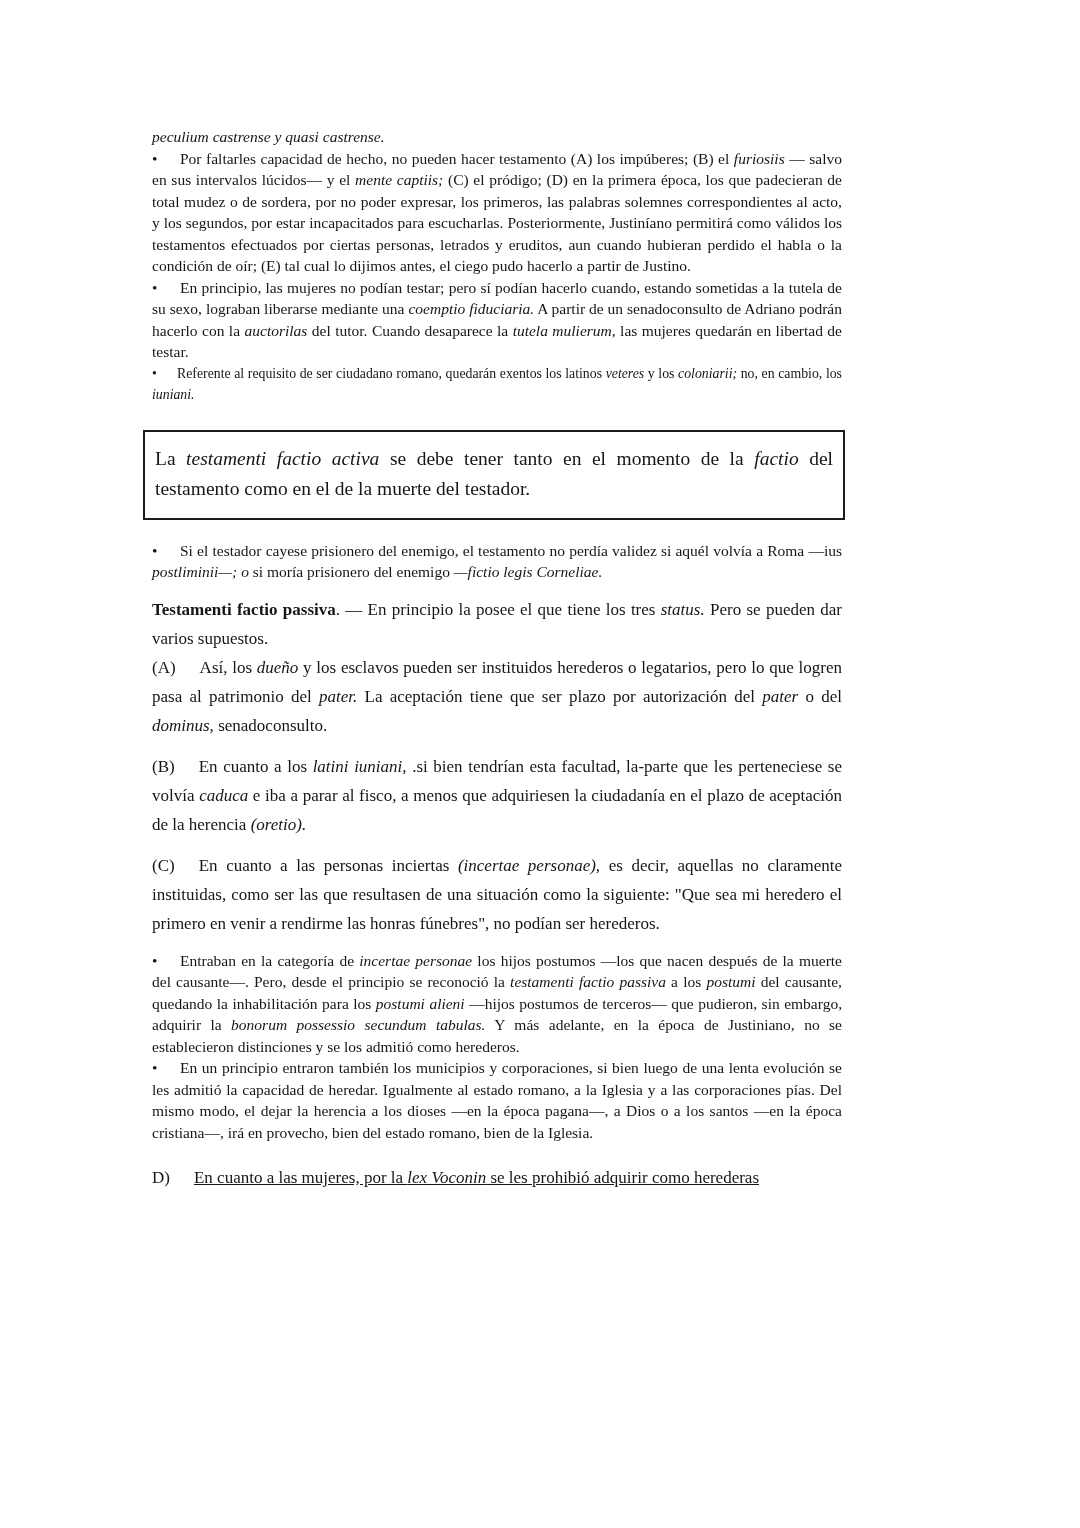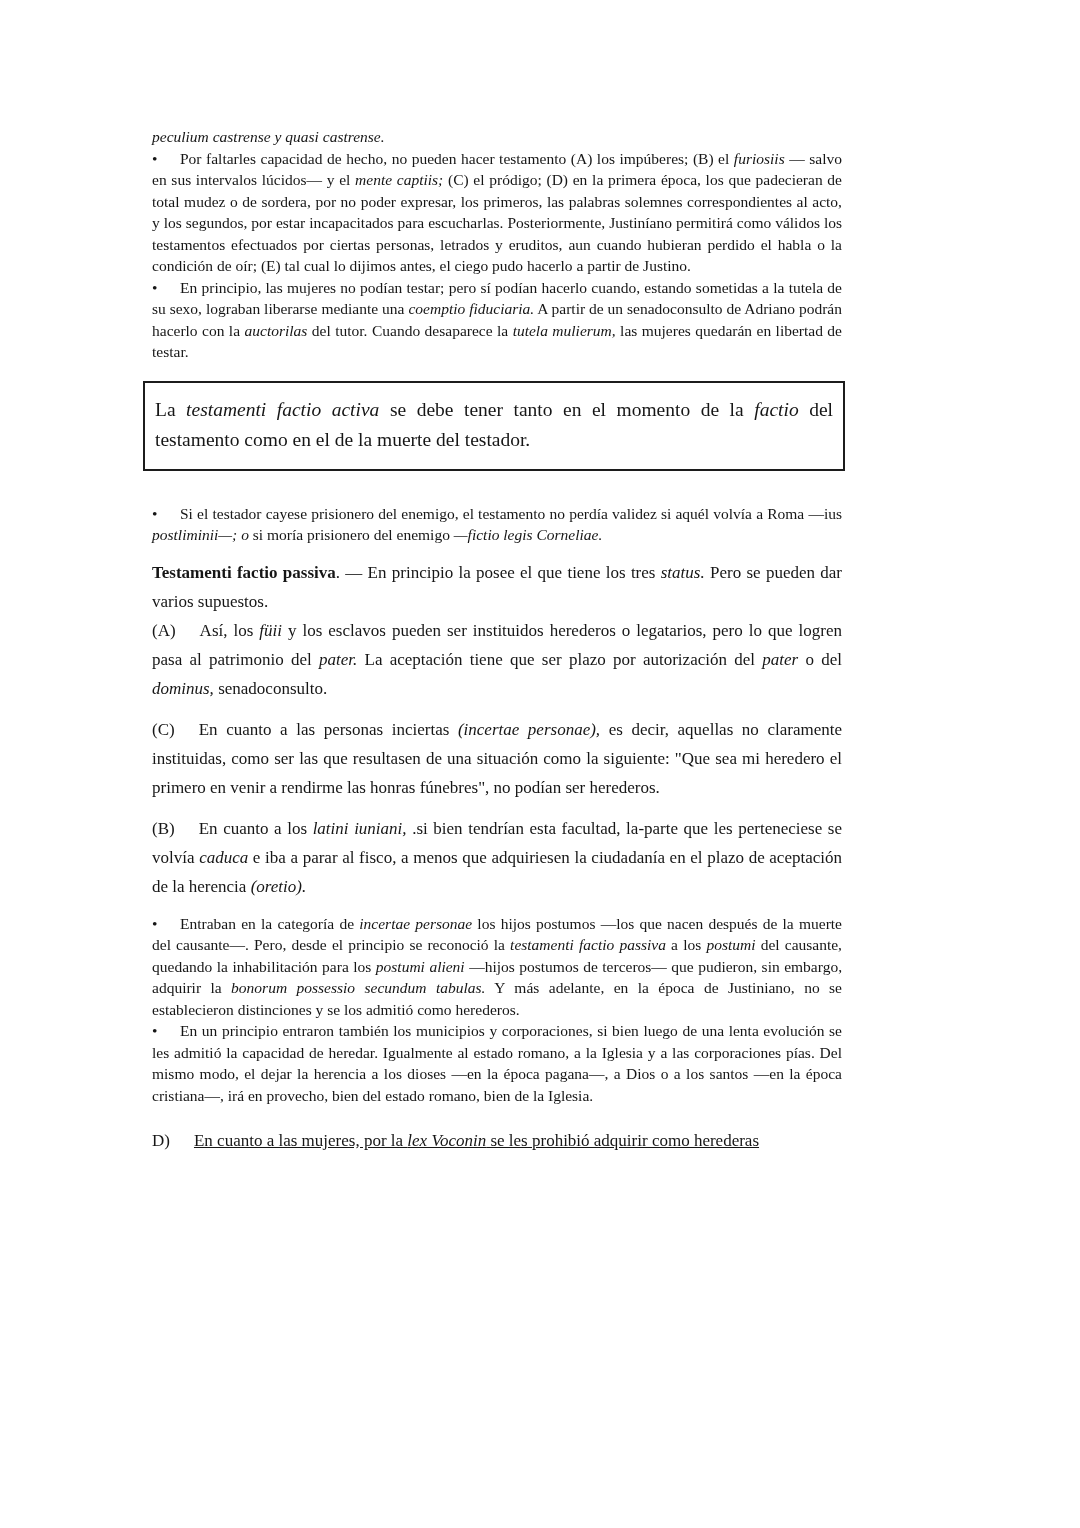--- a/index.html
+++ b/index.html
@@ -35,25 +35,25 @@
   }
   .p-body {
     font-size: 17px;
     line-height: 29px;
   }
   .p-boxed {
     font-size: 19.5px;
     line-height: 30px;
     border: 2px solid #1c1c1c;
     padding: 12px 10px 14px 10px;
-    margin: 18px -3px 0 -9px;
+    margin: 25px -3px 0 -9px;
   }
   .sp-sm { margin-top: 12px; }
   .sp-md { margin-top: 20px; text-decoration: underline; }
-  .sp-lg { margin-top: 32px; }
+  .sp-lg { margin-top: 20px; }
   .bullet {
     display: inline-block;
     width: 28px;
   }
   .p-xsmall .bullet {
     width: 25px;
   }
   .plabel {
     display: inline-block;
     margin-right: 24px;
@@ -62,23 +62,24 @@
   b { font-weight: bold; }
 </style>
 </head>
 <body>
 
 <div class="page">
   <div id="doc">
       <p class="para p-small"><i>peculium castrense y quasi castrense.</i></p>
       <p class="para p-small"><span class="bullet">•</span><span>Por faltarles capacidad de hecho, no pueden hacer testamento (A) los impúberes; (B) el </span><i>furiosiis</i><span> — salvo en sus intervalos lúcidos— y el </span><i>mente captiis;</i><span> (C) el pródigo; (D) en la primera época, los que padecieran de total mudez o de sordera, por no poder expresar, los primeros, las palabras solemnes correspondientes al acto, y los segundos, por estar incapacitados para escucharlas. Posteriormente, Justiníano permitirá como válidos los testamentos efectuados por ciertas personas, letrados y eruditos, aun cuando hubieran perdido el habla o la condición de oír; (E) tal cual lo dijimos antes, el ciego pudo hacerlo a partir de Justino.</span></p>
       <p class="para p-small"><span class="bullet">•</span><span>En principio, las mujeres no podían testar; pero sí podían hacerlo cuando, estando sometidas a la tutela de su sexo, lograban liberarse mediante una </span><i>coemptio fiduciaria.</i><span> A partir de un senadoconsulto de Adriano podrán hacerlo con la </span><i>auctorilas</i><span> del tutor. Cuando desaparece la </span><i>tutela mulierum,</i><span> las mujeres quedarán en libertad de testar.</span></p>
+      <p class="para p-xsmall"><span class="bullet">•</span><span>Referente al requisito de ser ciudadano romano, quedarán exentos los latinos </span><i>veteres</i><span> y los </span><i>coloniarii;</i><span> no, en cambio, los </span><i>iuniani.</i></p>
       <p class="para p-boxed"><span>La </span><i>testamenti factio activa</i><span> se debe tener tanto en el momento de la </span><i>factio</i><span> del testamento como en el de la muerte del testador.</span></p>
       <p class="para p-small sp-lg"><span class="bullet">•</span><span>Si el testador cayese prisionero del enemigo, el testamento no perdía validez si aquél volvía a Roma —ius </span><i>postliminii—;</i><span> </span><i>o</i><span> si moría prisionero del enemigo </span><i>—fictio legis Corneliae.</i></p>
       <p class="para p-body sp-sm"><b>Testamenti factio passiva</b><span>. — En principio la posee el que tiene los tres </span><i>status.</i><span> Pero se pueden dar varios supuestos.</span></p>
-      <p class="para p-body"><span class="plabel">(A)</span><span>Así, los </span><i>füii</i><span> y los esclavos pueden ser instituidos herederos o legatarios, pero lo que logren pasa al patrimonio del </span><i>pater.</i><span> La aceptación tiene que ser plazo por autorización del </span><i>pater</i><span> o del </span><i>dominus,</i><span> senadoconsulto.</span></p>
+      <p class="para p-body"><span class="plabel">(A)</span><span>Así, los </span><i>dueño</i><span> y los esclavos pueden ser instituidos herederos o legatarios, pero lo que logren pasa al patrimonio del </span><i>pater.</i><span> La aceptación tiene que ser plazo por autorización del </span><i>pater</i><span> o del </span><i>dominus,</i><span> senadoconsulto.</span></p>
+      <p class="para p-body sp-sm"><span class="plabel">(B)</span><span>En cuanto a los </span><i>latini iuniani,</i><span> .si bien tendrían esta facultad, la-parte que les perteneciese se volvía </span><i>caduca</i><span> e iba a parar al fisco, a menos que adquiriesen la ciudadanía en el plazo de aceptación de la herencia </span><i>(oretio).</i></p>
       <p class="para p-body sp-sm"><span class="plabel">(C)</span><span>En cuanto a las personas inciertas </span><i>(incertae personae),</i><span> es decir, aquellas no claramente instituidas, como ser las que resultasen de una situación como la siguiente: "Que sea mi heredero el primero en venir a rendirme las honras fúnebres", no podían ser herederos.</span></p>
-      <p class="para p-body sp-sm"><span class="plabel">(B)</span><span>En cuanto a los </span><i>latini iuniani,</i><span> .si bien tendrían esta facultad, la-parte que les perteneciese se volvía </span><i>caduca</i><span> e iba a parar al fisco, a menos que adquiriesen la ciudadanía en el plazo de aceptación de la herencia </span><i>(oretio).</i></p>
       <p class="para p-small sp-sm"><span class="bullet">•</span><span>Entraban en la categoría de </span><i>incertae personae</i><span> los hijos postumos —los que nacen después de la muerte del causante—. Pero, desde el principio se reconoció la </span><i>testamenti factio passiva</i><span> a los </span><i>postumi</i><span> del causante, quedando la inhabilitación para los </span><i>postumi alieni</i><span> —hijos postumos de terceros— que pudieron, sin embargo, adquirir la </span><i>bonorum possessio secundum tabulas.</i><span> Y más adelante, en la época de Justiniano, no se establecieron distinciones y se los admitió como herederos.</span></p>
       <p class="para p-small"><span class="bullet">•</span><span>En un principio entraron también los municipios y corporaciones, si bien luego de una lenta evolución se les admitió la capacidad de heredar. Igualmente al estado romano, a la Iglesia y a las corporaciones pías. Del mismo modo, el dejar la herencia a los dioses —en la época pagana—, a Dios o a los santos —en la época cristiana—, irá en provecho, bien del estado romano, bien de la Iglesia.</span></p>
       <p class="para p-body sp-md"><span class="plabel">D)</span><span>En cuanto a las mujeres, por la </span><i>lex Voconin</i><span> se les prohibió adquirir como herederas</span></p>
     </div>
 </div>
 
 </body></html>

